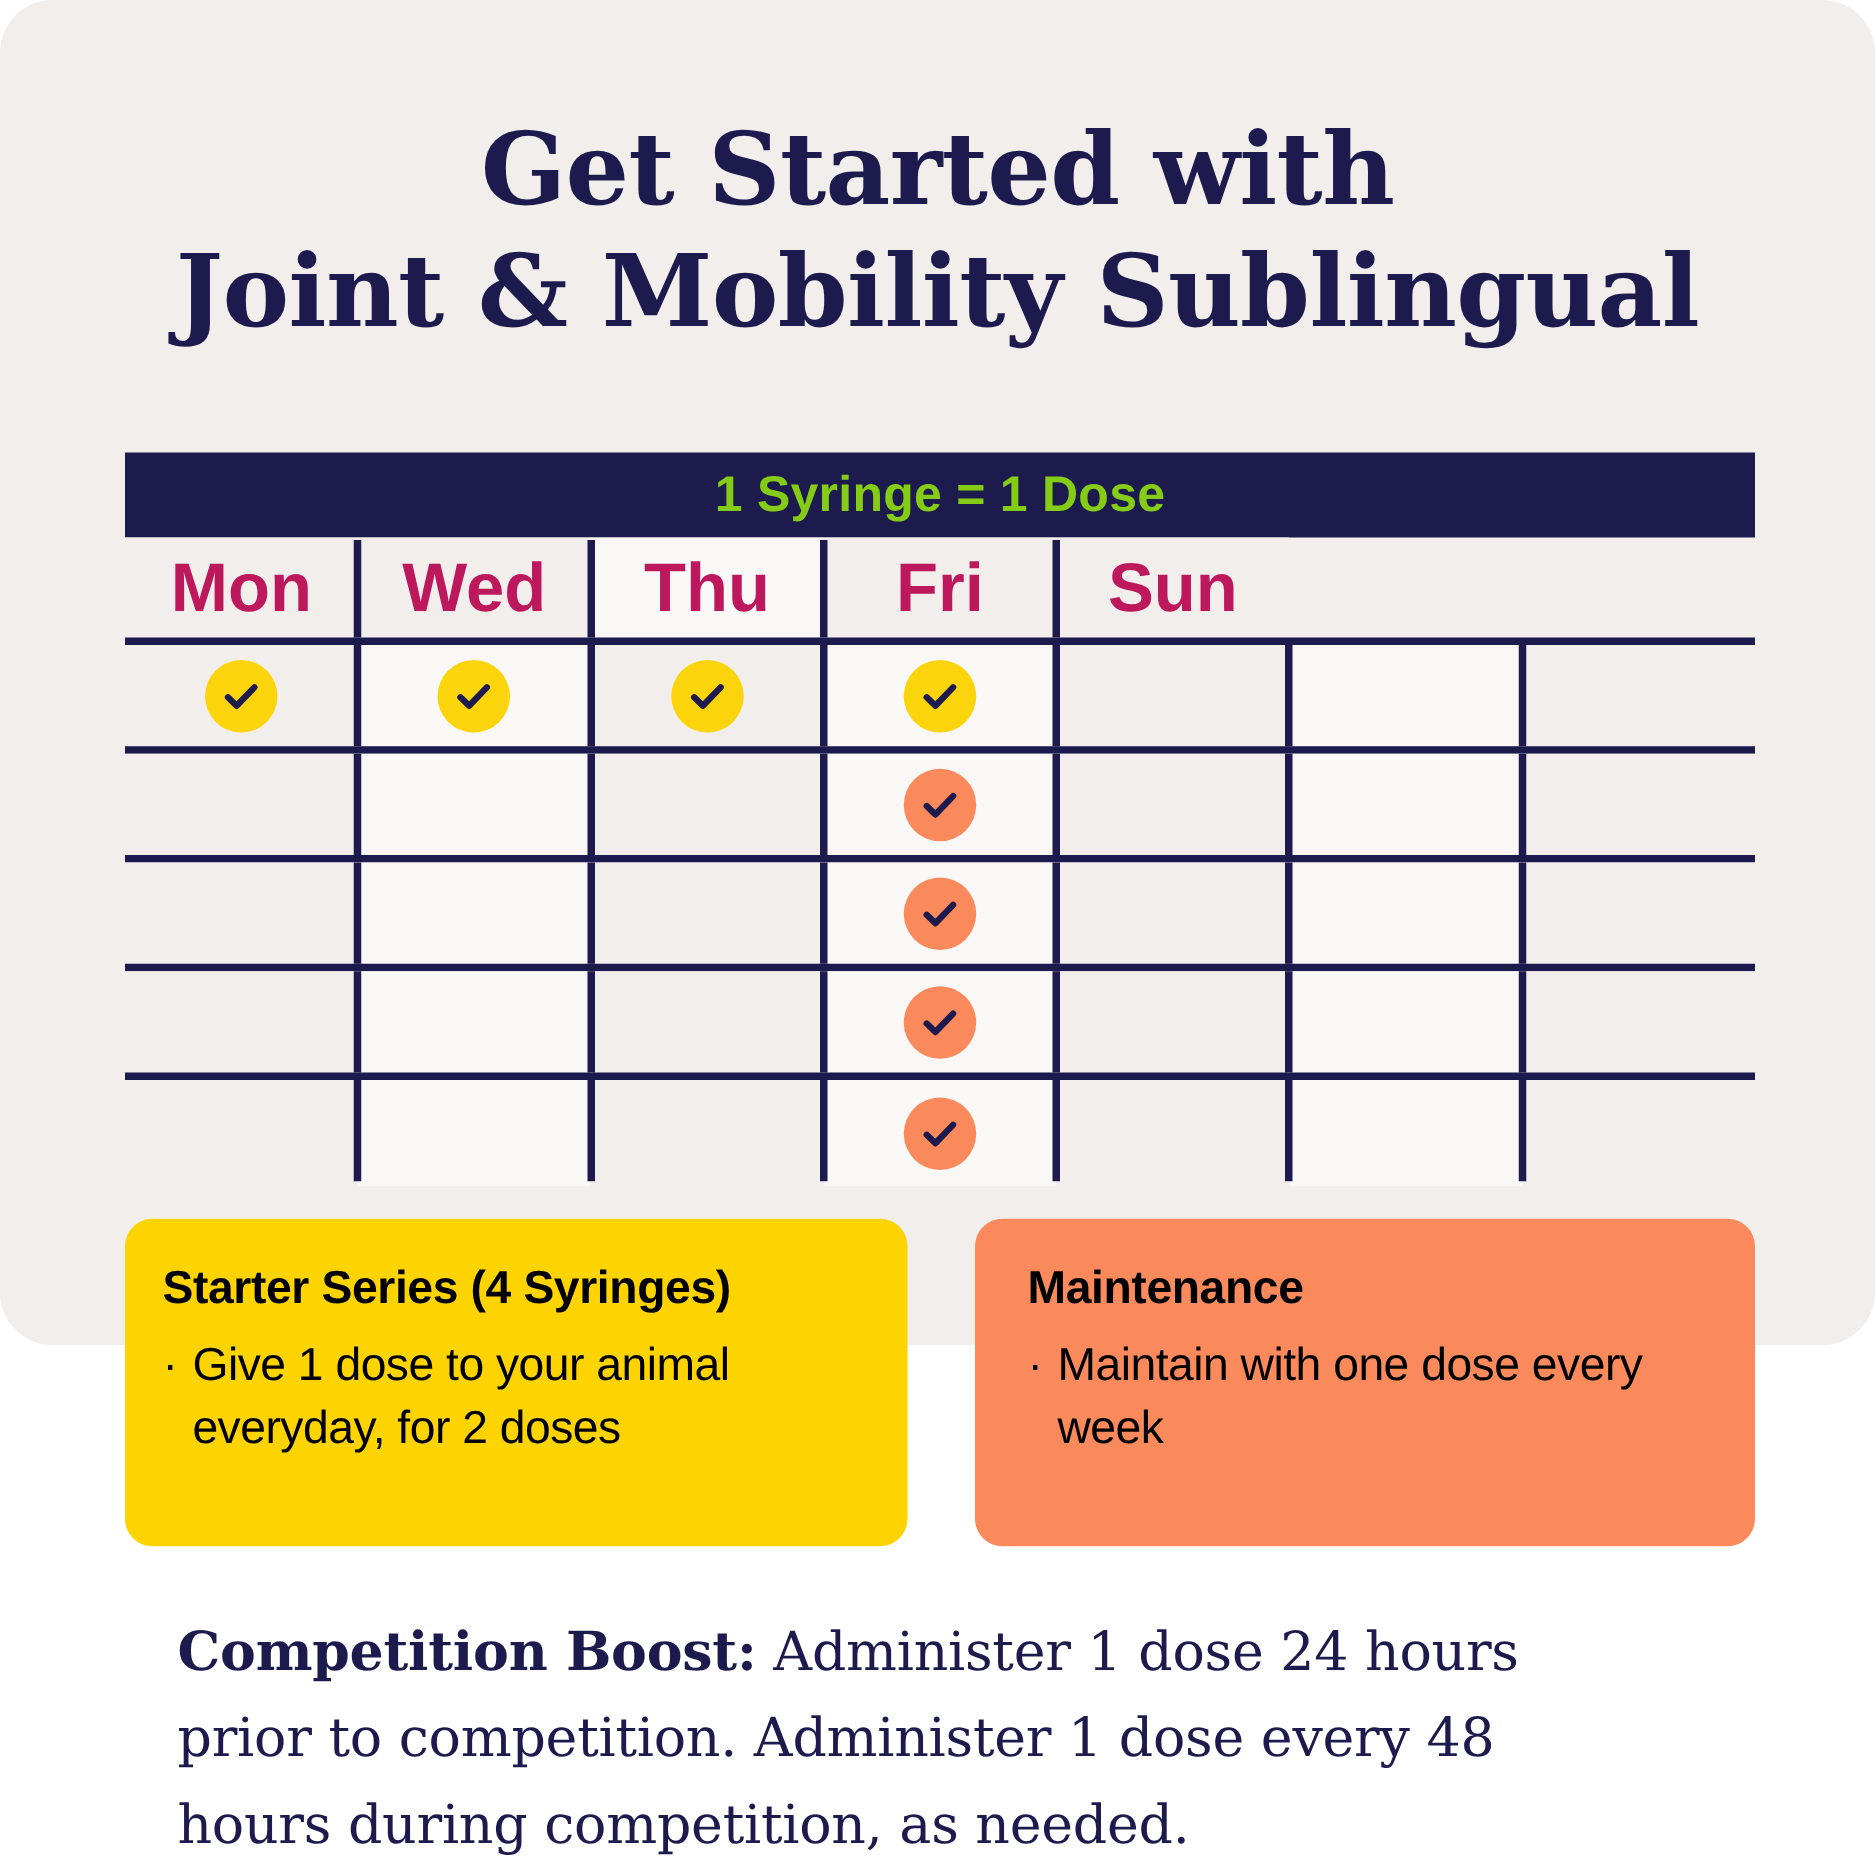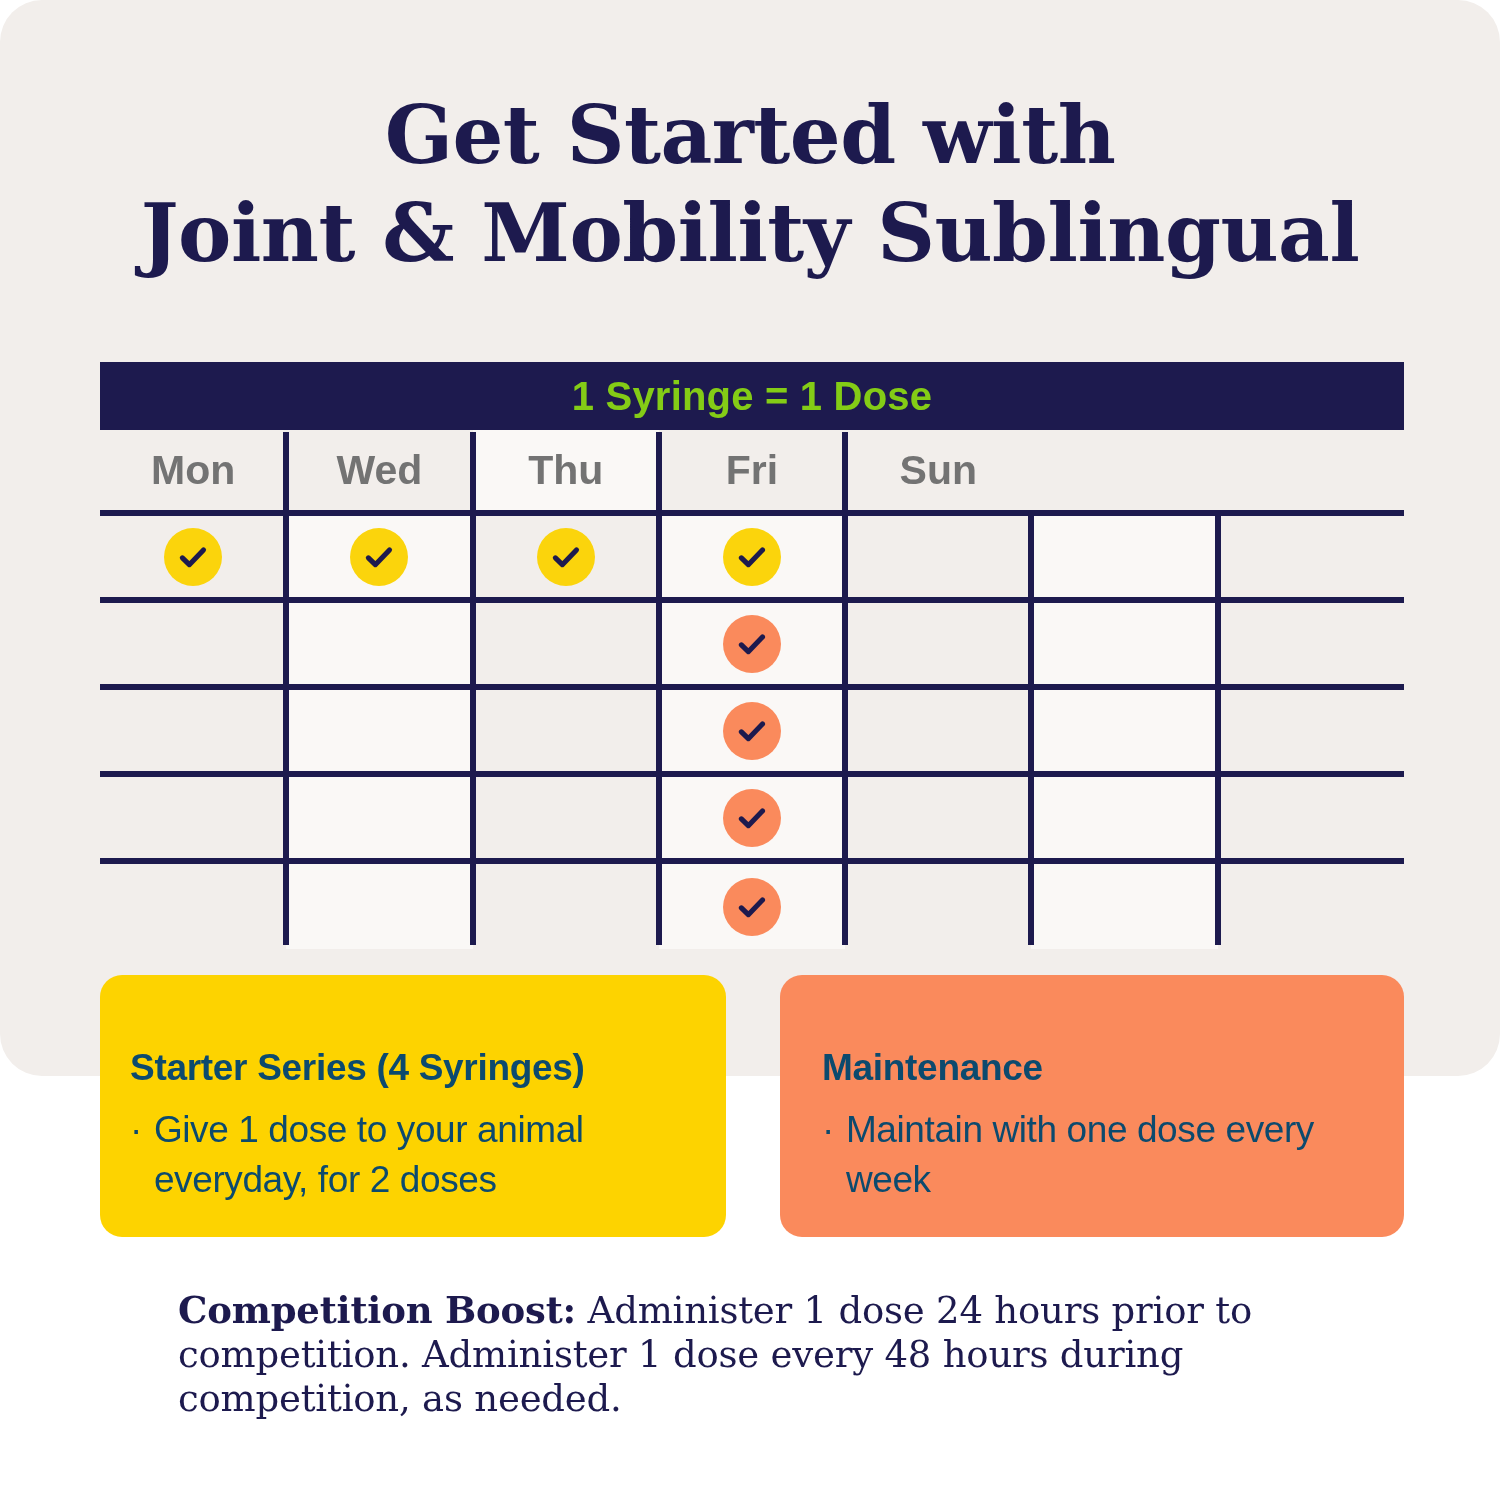--- a/index.html
+++ b/index.html
@@ -85,23 +85,23 @@
   }
   .tcell + .tcell:before {
     content: "";
     position: absolute;
     left: -3px; top: 0; bottom: 0;
     width: 6px;
     background: #1d1a4e;
   }
   .trow.head .tcell {
     height: 80px;
-    font-size: 41px;
+    font-size: 55px;
     font-weight: bold;
-    color: #737373;
+    color: #be185d;
   }
   .trow.head .tcell + .tcell:before { top: 2px; }
   .trow.body .tcell {
     height: 81px;
   }
   .trow.body.last .tcell {
     height: 85px;
   }
   .trow.body.last .tcell + .tcell:before { bottom: 4px; }
 
@@ -117,22 +117,22 @@
   .check.orange { background: #fa8a5c; }
   .check svg { display: block; }
 
   
   .infocard {
     position: absolute;
     top: 975px;
     height: 262px;
     border-radius: 22px;
     box-sizing: border-box;
-    padding: 70px 36px 0 30px;
-    color: #0c4a6e;
+    padding: 32px 36px 0 30px;
+    color: #000000;
   }
   #card-starter {
     left: 100px;
     width: 626px;
     background: #fdd300;
   }
   #card-maintenance {
     left: 780px;
     width: 624px;
     background: #fa8a5c;
@@ -157,24 +157,23 @@
   }
 
   
   #footnote {
     position: absolute;
     left: 142px;
     top: 1288px;
     width: 1180px;
     font-family: "DejaVu Serif", "Liberation Serif", serif;
     color: #1d1a4e;
-    font-size: 37px;
-    line-height: 44px;
+    font-size: 43px;
+    line-height: 69px;
     letter-spacing: -0.2px;
-    margin-left: 36px;
   }
   #footnote b { font-weight: bold; }
 </style>
 </head>
 <body>
 
 <div id="card">
 
   <div class="title-wrap">
     <div class="title-line">Get Started with</div>

